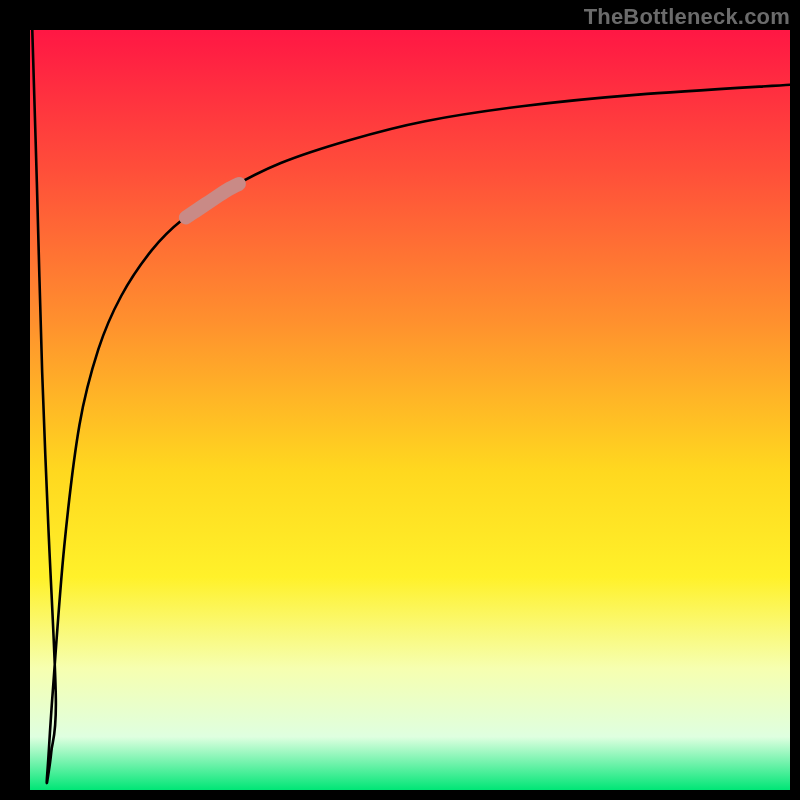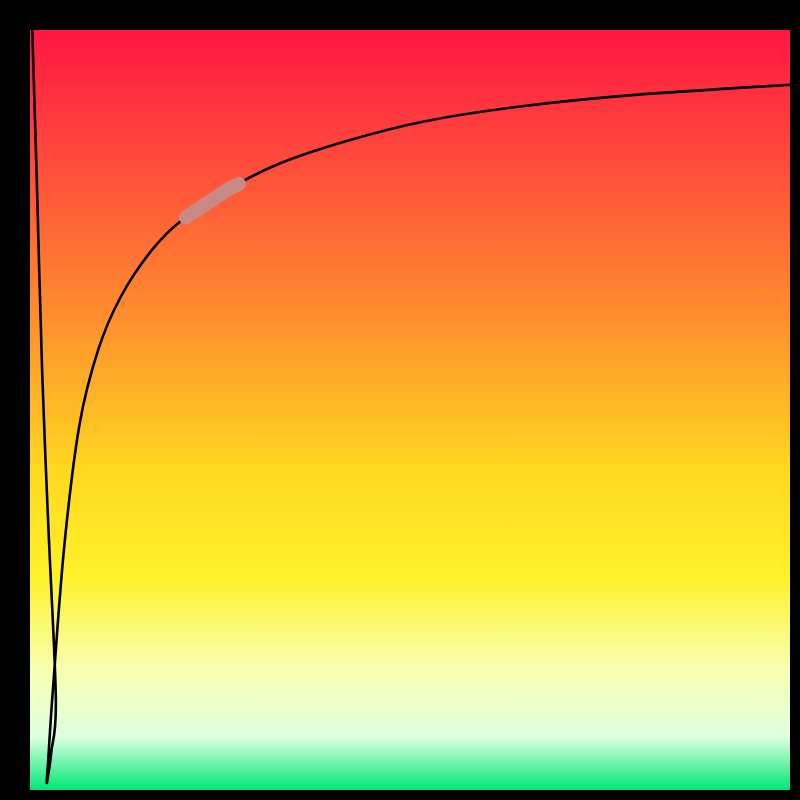--- a/index.html
+++ b/index.html
@@ -36,20 +36,21 @@
     width: 760px;
     height: 760px;
   }
   svg { display: block; }
 </style>
 </head>
 <body>
 
 <div class="frame">
 
+  <div class="watermark">TheBottleneck.com</div>
 
   <div class="plot-wrap">
     <svg id="chart-svg" width="760" height="760" viewBox="0 0 760 760">
       <defs>
         <linearGradient id="bg-grad" x1="0" y1="0" x2="0" y2="1">
             <stop offset="0%" stop-color="#ff1744"></stop>
             <stop offset="18%" stop-color="#ff4d3a"></stop>
             <stop offset="38%" stop-color="#ff8f2e"></stop>
             <stop offset="58%" stop-color="#ffd81f"></stop>
             <stop offset="72%" stop-color="#fff12a"></stop>

